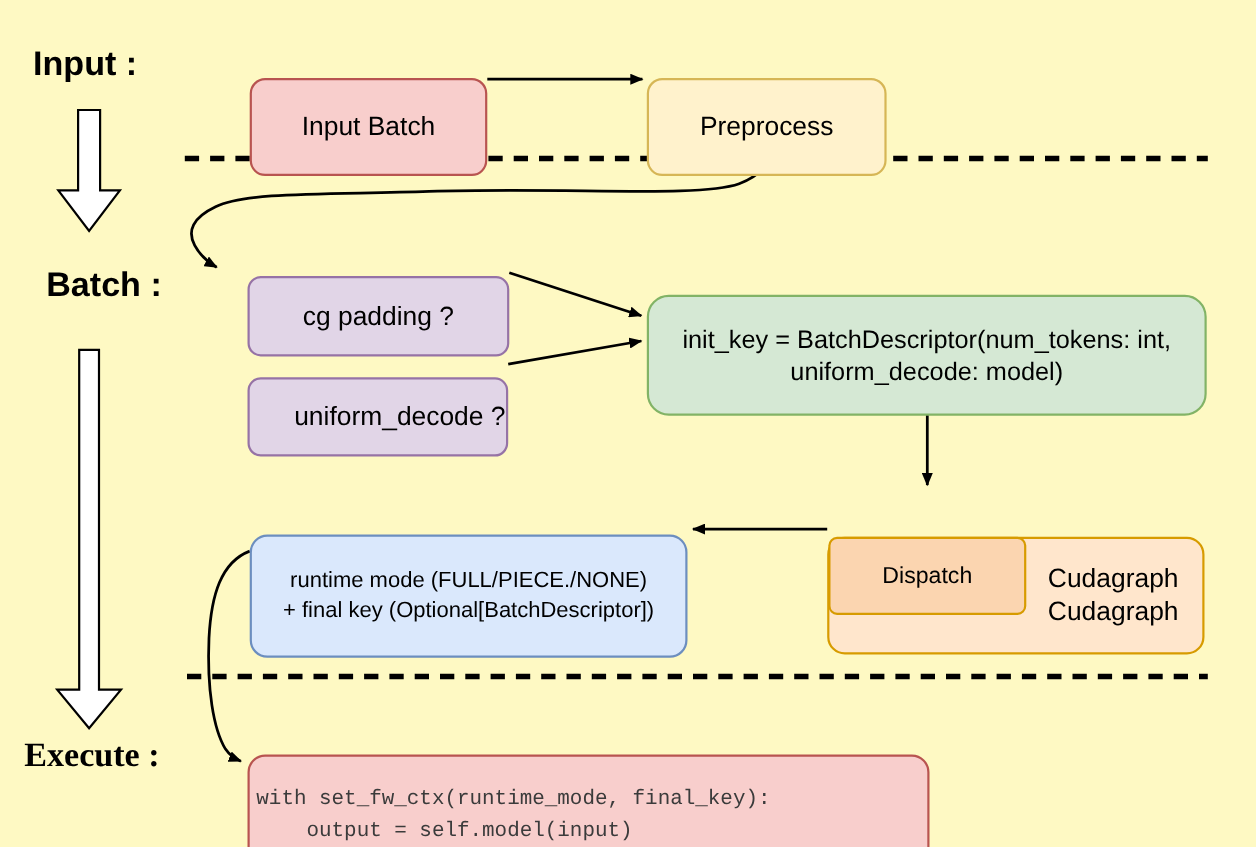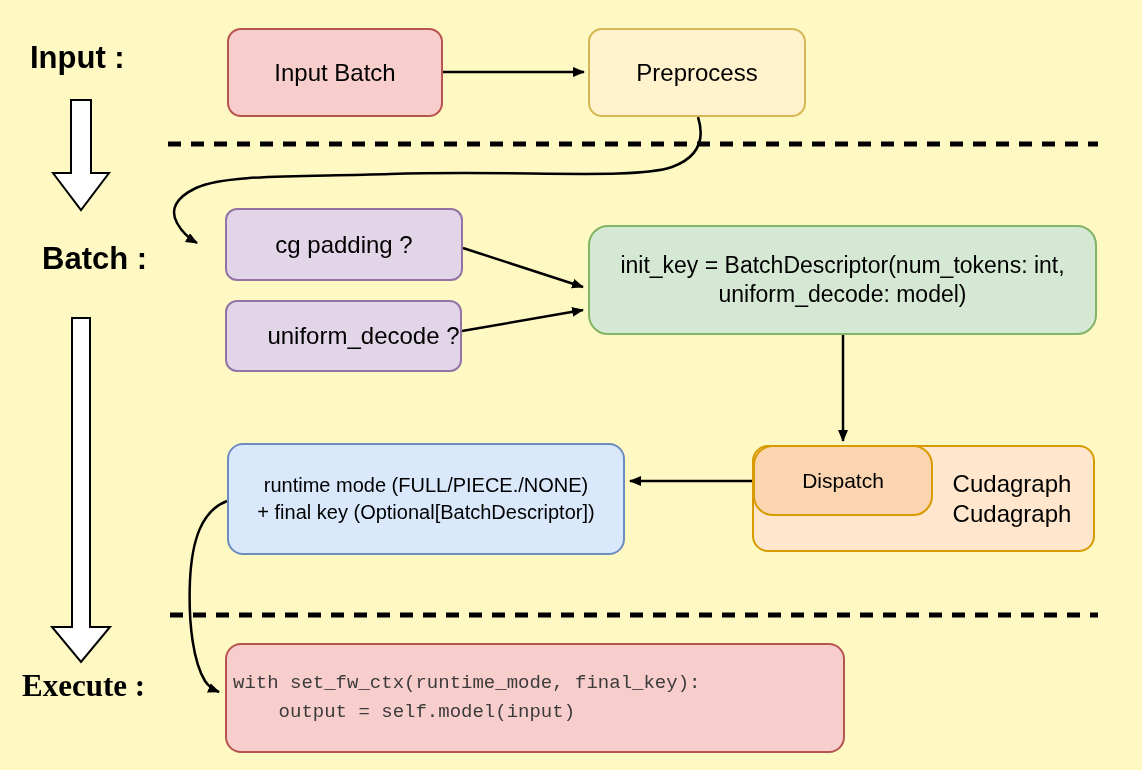--- a/index.html
+++ b/index.html
@@ -7,29 +7,29 @@
     position:relative;width:1142px;height:770px;background:#fef9c3;overflow:hidden;
     font-family:"Liberation Sans", sans-serif;color:#000;
   }
   #arrow-layer{position:absolute;left:0;top:0;width:1142px;height:770px;}
   .stage-label{position:absolute;font-weight:700;font-size:31px;letter-spacing:0px;white-space:nowrap;}
   #label-input{left:30px;top:40px;}
   #label-plan{left:42px;top:241px;}
   #label-execute{left:22px;top:668px;font-family:Liberation Serif, serif;}
   .node{
     position:absolute;display:flex;align-items:center;justify-content:center;
-    border:2px solid #0ea5e9;border-radius:14px;box-sizing:border-box;text-align:center;
+    border:2px solid #0ea5e9;border-radius:14px;box-sizing:border-box;text-align:center;margin-top:43px;
   }
   #node-input-batch{left:227px;top:28px;width:216px;height:89px;font-size:24px;}
   #node-preprocess{left:588px;top:28px;width:218px;height:89px;font-size:24px;}
   #node-cg-padding{left:225px;top:208px;width:238px;height:73px;font-size:24px;border-radius:12px;}
   #node-uniform-decode{left:225px;top:300px;width:237px;height:72px;font-size:24px;border-radius:12px;}
   #node-init-key{left:588px;top:225px;width:509px;height:110px;font-size:23px;line-height:29px;border-radius:20px;flex-direction:column;}
   #node-cudagraph-outer{left:752px;top:445px;width:343px;height:107px;border-radius:16px;justify-content:flex-end;}
-  #node-dispatch{left:753px;top:445px;width:180px;height:71px;font-size:21px;border-radius:20px;}
+  #node-dispatch{left:753px;top:445px;width:180px;height:71px;font-size:21px;border-radius:8px;}
   #cudagraph-text{width:162px;text-align:center;font-size:24px;line-height:30px;display:flex;flex-direction:column;justify-content:center;height:100%;}
   #node-runtime-mode{left:227px;top:443px;width:398px;height:112px;font-size:20px;line-height:27px;border-radius:16px;flex-direction:column;}
   #node-execute-code{
     left:225px;top:643px;width:620px;height:110px;border-radius:16px;
     font-family:"Liberation Mono","DejaVu Sans Mono",monospace;font-size:19px;line-height:29px;
     color:#3b3b3b;justify-content:flex-start;align-items:center;
   }
   #node-execute-code .code-lines{white-space:pre;text-align:left;padding-left:6px;}
   .node .line{display:block;white-space:pre;}
 </style>

